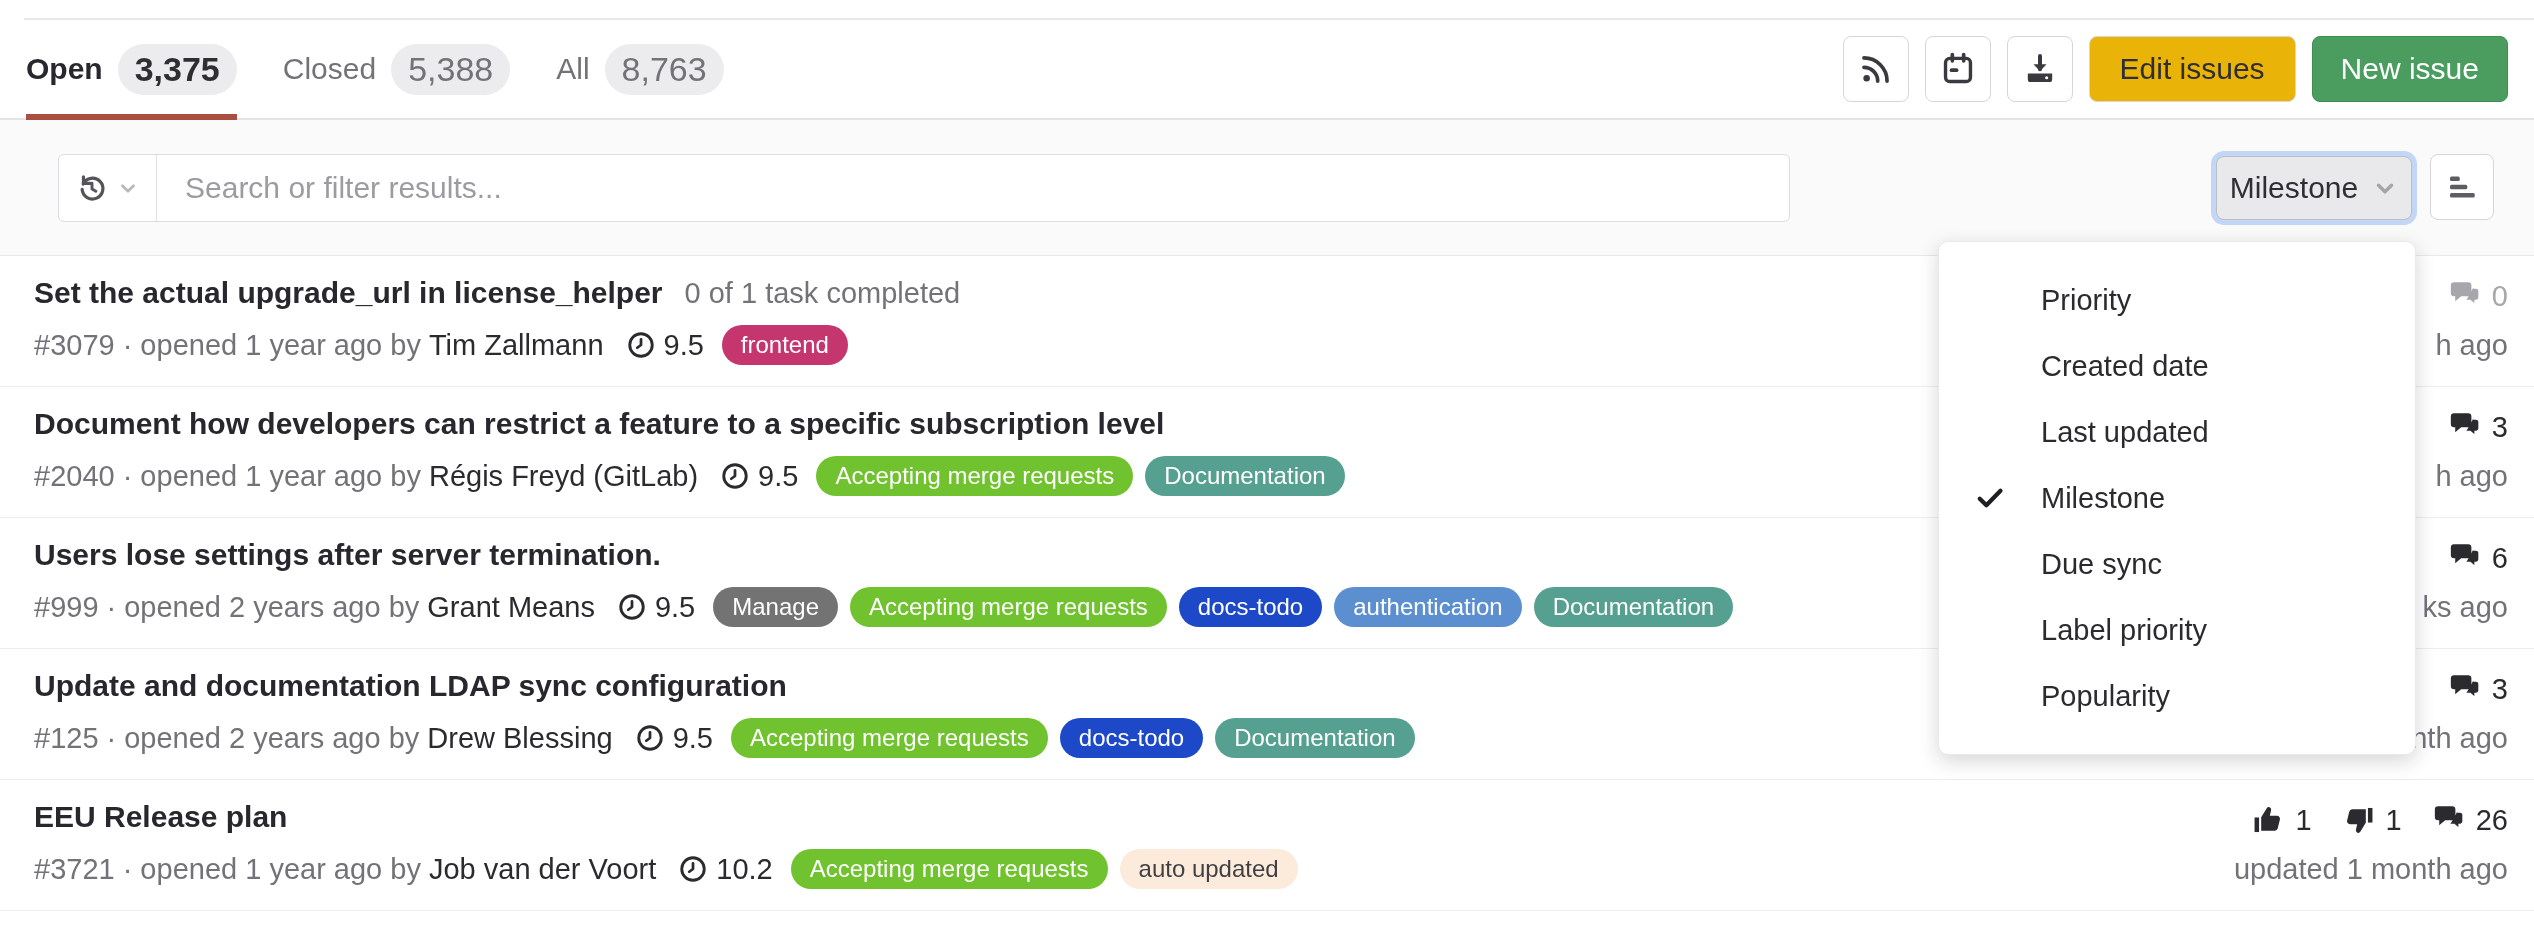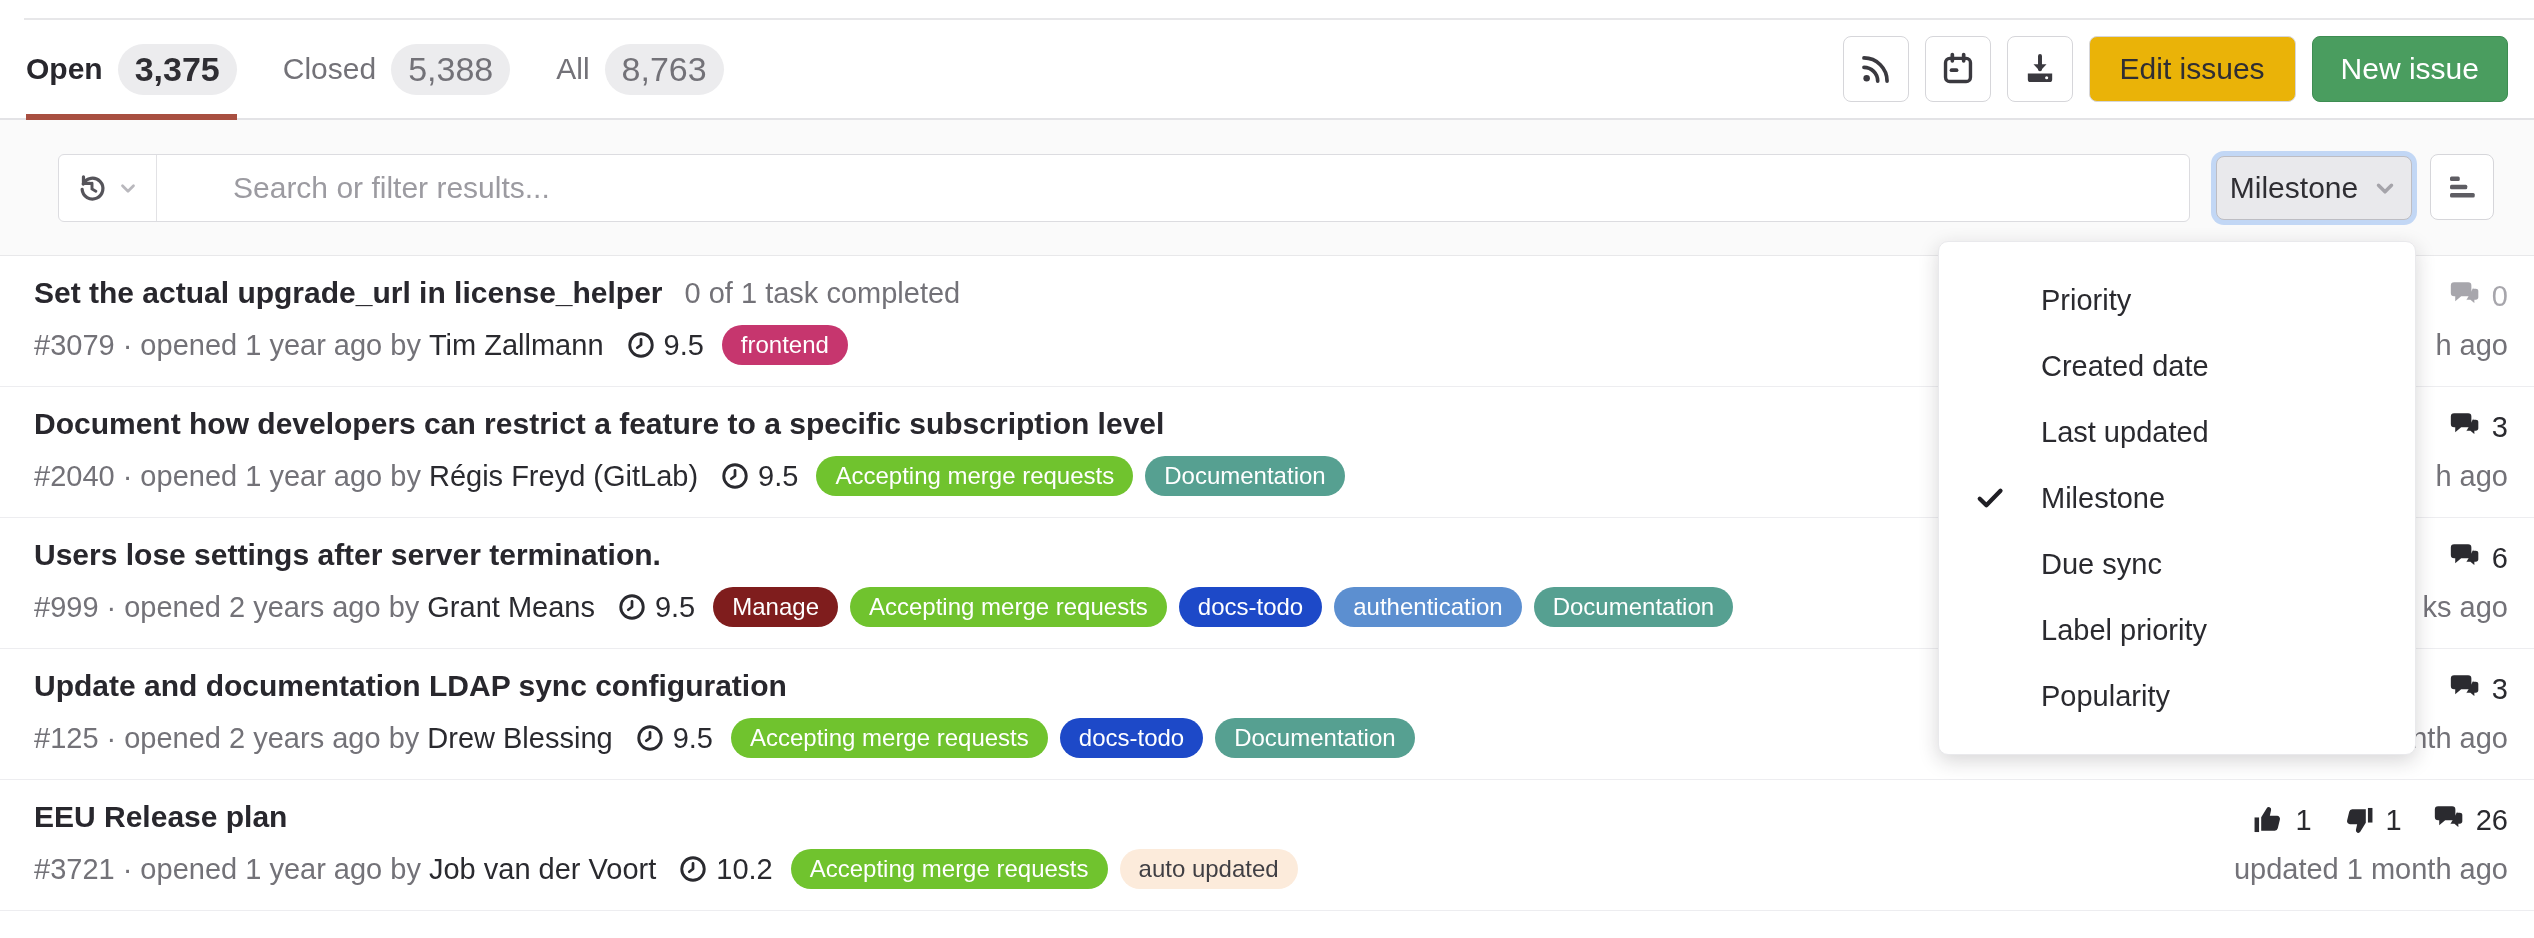--- a/index.html
+++ b/index.html
@@ -16,21 +16,21 @@
   .tab-badge { background:#ececee; color:#737278; border-radius:999px; padding:6px 17px; font-size:34px; font-weight:400; }
   .tab.active .tab-badge { color:#2f2e33; font-weight:700; }
 
   .actions { display:flex; align-items:center; gap:16px; }
   .icon-btn { width:66px; height:66px; background:#fff; border:1px solid #d6d6da; border-radius:8px; display:flex; align-items:center; justify-content:center; color:#3a393f; cursor:pointer; }
   .text-btn { height:66px; background:#eab308; border:1px solid #d6d6da; border-radius:8px; padding:0 30px; font-size:30px; color:#2f2e33; display:flex; align-items:center; cursor:pointer; }
   .primary-btn { height:66px; background:#4a9d5f; border:1px solid #3e8d52; border-radius:8px; padding:0 28px; font-size:30px; color:#fff; display:flex; align-items:center; cursor:pointer; }
 
   
   .filter-bar { position:relative; height:136px; background:#fafafa; border-bottom:1px solid #e8e8ea; }
-  .search-box { position:absolute; left:58px; top:34px; width:2132px; height:68px; background:#fff; border:1px solid #dcdce0; border-radius:6px; display:flex; align-items:stretch;gap:48px; }
+  .search-box { position:absolute; left:58px; top:34px; width:1732px; height:68px; background:#fff; border:1px solid #dcdce0; border-radius:6px; display:flex; align-items:stretch; }
   .history-seg { width:98px; border-right:1px solid #e2e2e5; display:flex; align-items:center; justify-content:center; gap:9px; color:#55545a; cursor:pointer; }
   .history-seg .chev { color:#b9b8bd; }
   .search-input { flex:1; border:none; outline:none; background:transparent; padding:0 28px; font-size:30px; color:#2f2e33; font-family:"Liberation Sans", sans-serif; }
   .search-input::placeholder { color:#9c9ba1; }
   .milestone-btn { position:absolute; left:2216px; top:36px; width:196px; height:64px; background:#e9e9ec; border:1px solid #bdbdc3; border-radius:8px; box-shadow:0 0 0 5px #c2d7f5; display:flex; align-items:center; justify-content:center; gap:14px; font-size:30px; color:#2f2e33; cursor:pointer; }
   .milestone-btn .chev { color:#a5a4aa; }
   .sort-btn { position:absolute; left:2430px; top:34px; width:64px; height:66px; background:#fff; border:1px solid #d6d6da; border-radius:8px; display:flex; align-items:center; justify-content:center; color:#5e5d63; cursor:pointer; }
 
   
   .issue-row { position:relative; height:131px; border-bottom:1px solid #ededf0; padding:20px 26px 0 34px; background:#fff; }
@@ -242,21 +242,21 @@
         <span class="issue-milestone">
           <span>
             <svg width="30" height="30" viewBox="0 0 24 24">
                 <circle cx="12" cy="12" r="9" fill="none" stroke="currentColor" stroke-width="2.3"></circle>
                 <path d="M12 7.4v4.6l-3 2.2" fill="none" stroke="currentColor" stroke-width="2.2" stroke-linecap="round" stroke-linejoin="round"></path>
               </svg>
           </span>
           <span class="ms-num">9.5</span>
         </span>
         <span class="issue-labels">
-            <span class="label-pill" style="background: #7f1d1d; color: rgb(255, 255, 255); text-align: right;">Manage</span>
+            <span class="label-pill" style="background: #737373; color: rgb(255, 255, 255); text-align: right;">Manage</span>
             <span class="label-pill" style="background: rgb(112, 195, 46); color: rgb(255, 255, 255);">Accepting merge requests</span>
             <span class="label-pill" style="background: rgb(29, 73, 200); color: rgb(255, 255, 255);">docs-todo</span>
             <span class="label-pill" style="background: rgb(92, 143, 208); color: rgb(255, 255, 255);">authentication</span>
             <span class="label-pill" style="background: rgb(86, 160, 145); color: rgb(255, 255, 255);">Documentation</span>
           </span>
       </div>
     </div>
     <div class="issue-side">
       <div class="issue-counts">
           <span class="count-item">

